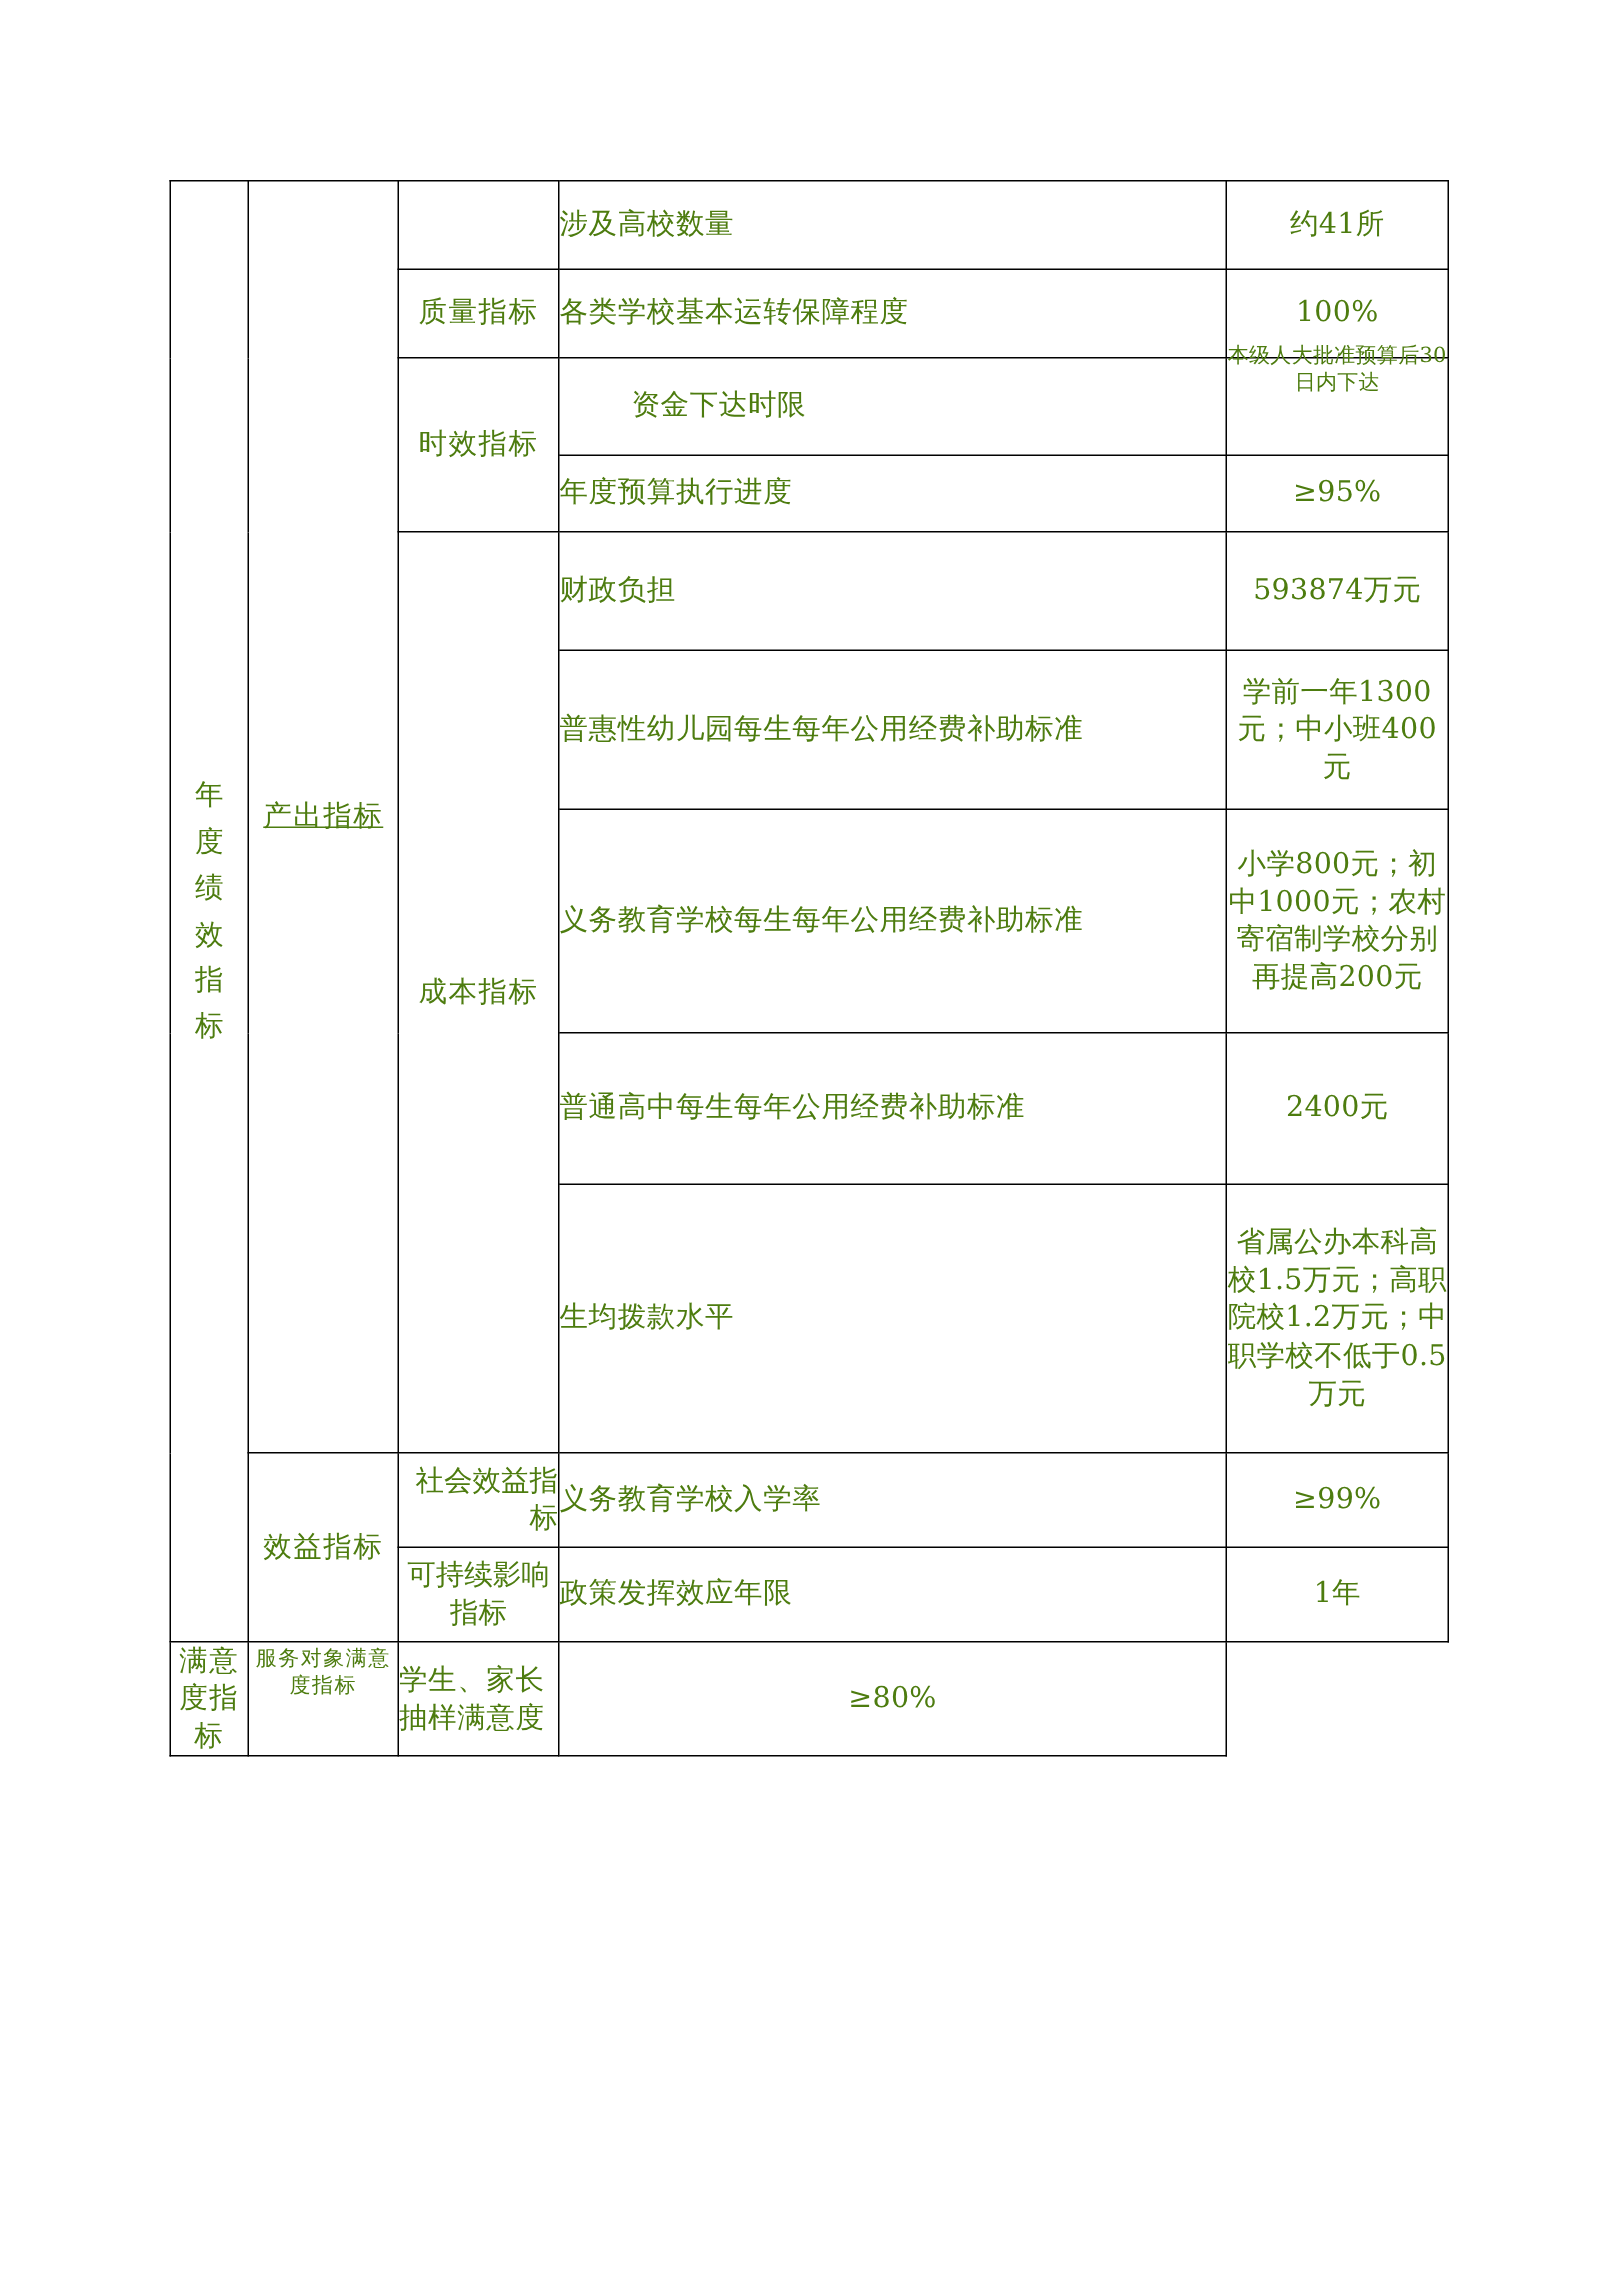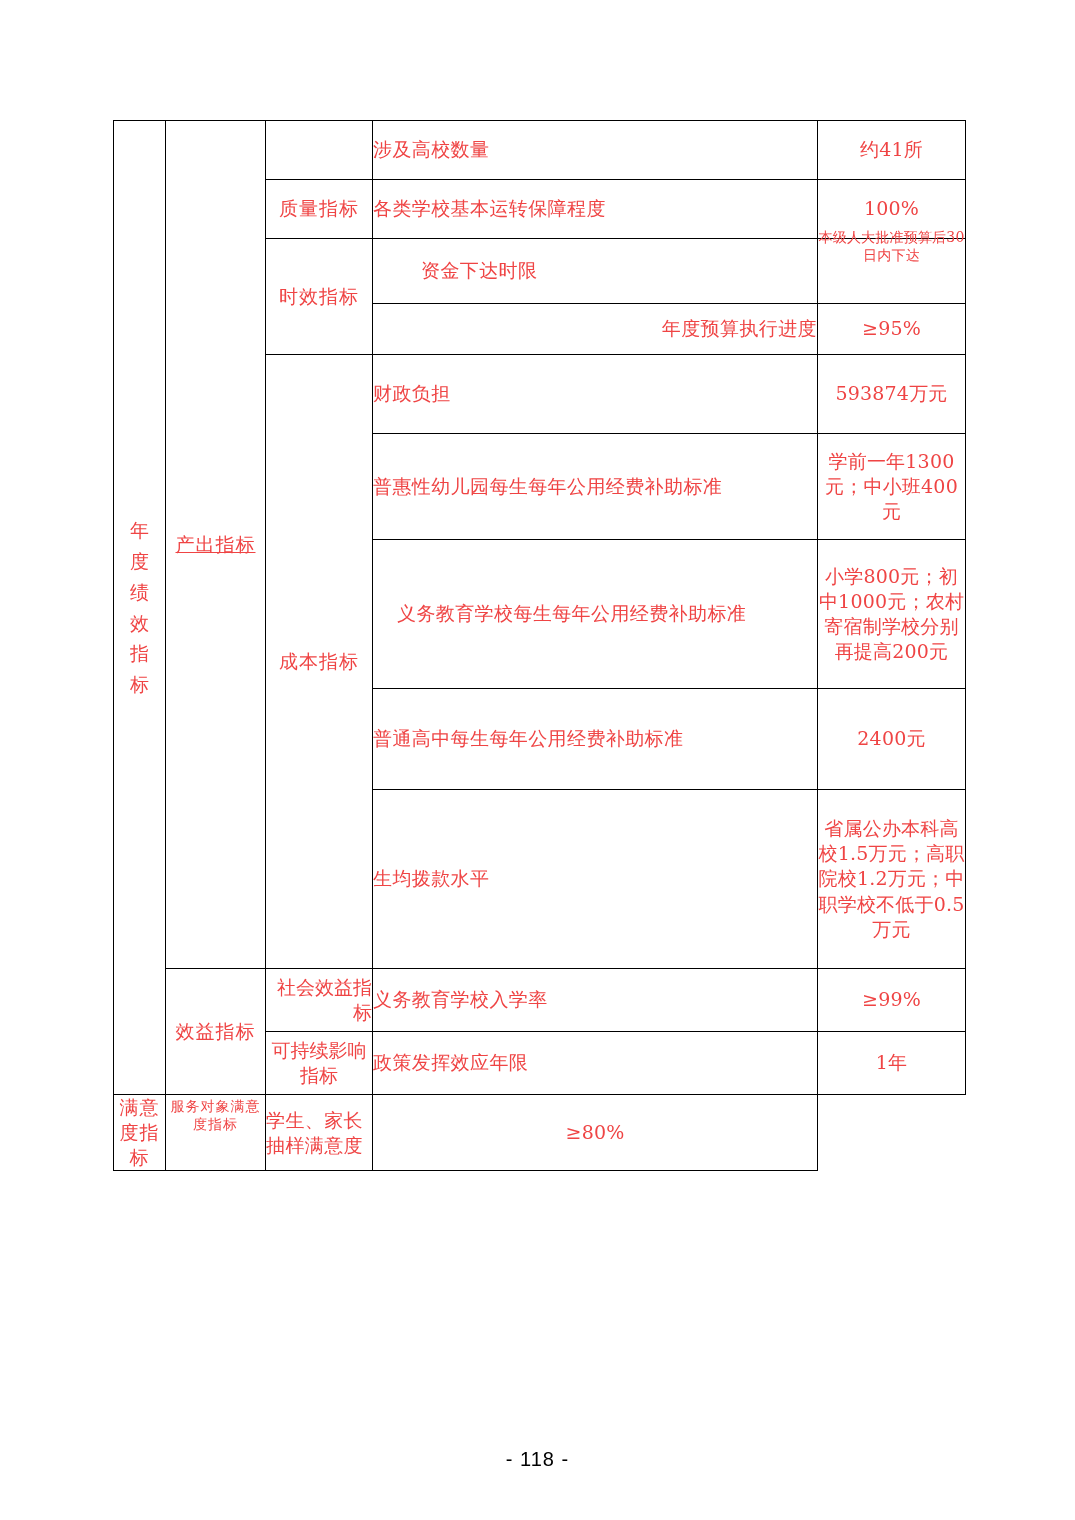--- a/index.html
+++ b/index.html
@@ -30,21 +30,21 @@
     width: 852px;
     border-collapse: collapse;
     table-layout: fixed;
   }
   table.perf-table td {
     border: 1px solid #000000;
     padding: 0;
     vertical-align: middle;
     font-size: 19px;
     line-height: 1.32;
-    color: #ef4444;
+    color: #4d7c0f;
     overflow: visible;
     position: relative;
   }
 
   
   col.c-tier1 { width: 52px; }
   col.c-tier2 { width: 100px; }
   col.c-tier3 { width: 107px; }
   col.c-name  { width: 445px; }
   col.c-value { width: 148px; }
@@ -158,37 +158,37 @@
 
       <tr>
         <td class="tier3cell" rowspan="2">时效指标</td>
         <td class="namecell" style="height:64px;padding-left:48px;">资金下达时限</td>
         <td class="valuecell clip-host">
           <span class="overflow-text of-funding-deadline">本级人大批准预算后30日内下达</span>
         </td>
       </tr>
 
       <tr>
-        <td class="namecell" style="height:50px;text-align:right;">年度预算执行进度</td>
+        <td class="namecell" style="height:50px;">年度预算执行进度</td>
         <td class="valuecell">≥95%</td>
       </tr>
 
       <tr>
         <td class="tier3cell" rowspan="5">成本指标</td>
         <td class="namecell" style="height:78px;">财政负担</td>
         <td class="valuecell">593874万元</td>
       </tr>
 
       <tr>
         <td class="namecell" style="height:105px;">普惠性幼儿园每生每年公用经费补助标准</td>
         <td class="valuecell">学前一年1300元；中小班400元</td>
       </tr>
 
       <tr>
-        <td class="namecell" style="height:148px;padding-left:24px;">义务教育学校每生每年公用经费补助标准</td>
+        <td class="namecell" style="height:148px;">义务教育学校每生每年公用经费补助标准</td>
         <td class="valuecell">小学800元；初中1000元；农村寄宿制学校分别再提高200元</td>
       </tr>
 
       <tr>
         <td class="namecell" style="height:100px;border-radius:24px;">普通高中每生每年公用经费补助标准</td>
         <td class="valuecell">2400元</td>
       </tr>
 
       <tr>
         <td class="namecell" style="height:178px;">生均拨款水平</td>
@@ -213,15 +213,14 @@
         <td class="tier3cell tight clip-host" style="height:62px;">
           <span class="overflow-text of-satisfaction">服务对象满意度指标</span>
         </td>
         <td class="namecell">学生、家长抽样满意度</td>
         <td class="valuecell">≥80%</td>
       </tr>
 
     </tbody>
   </table>
 
-  <div class="page-number">- 118 -</div>
 
 </div>
 
 </body></html>

